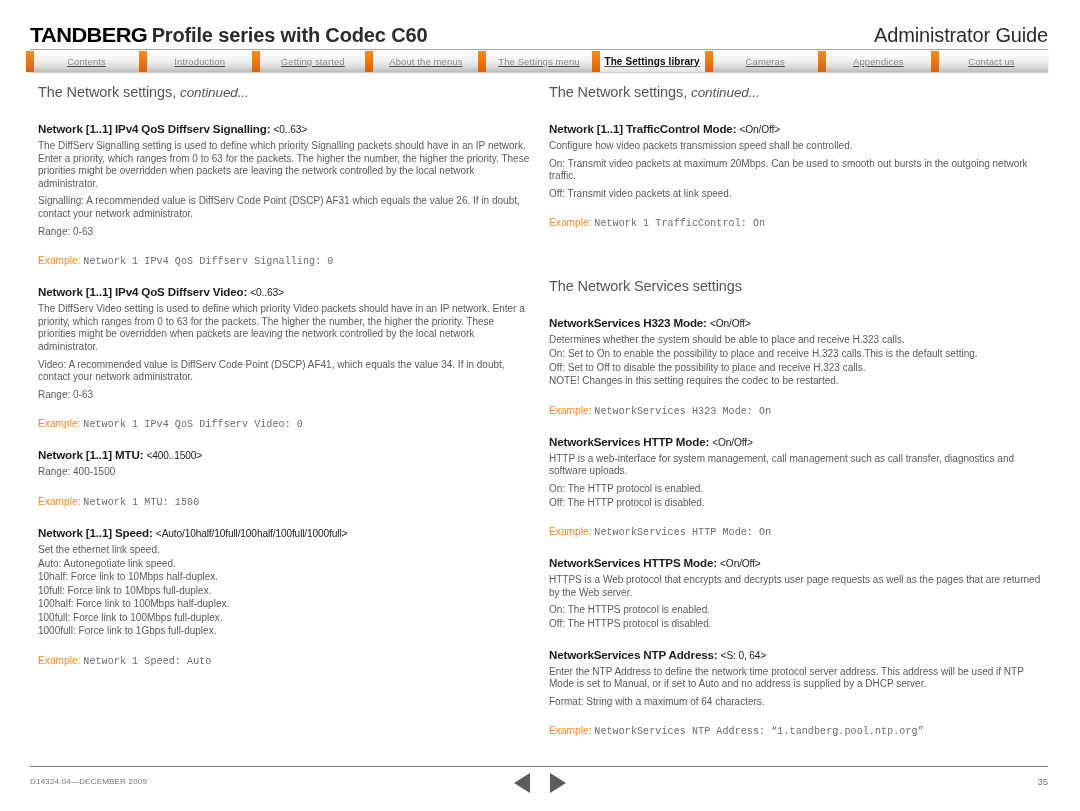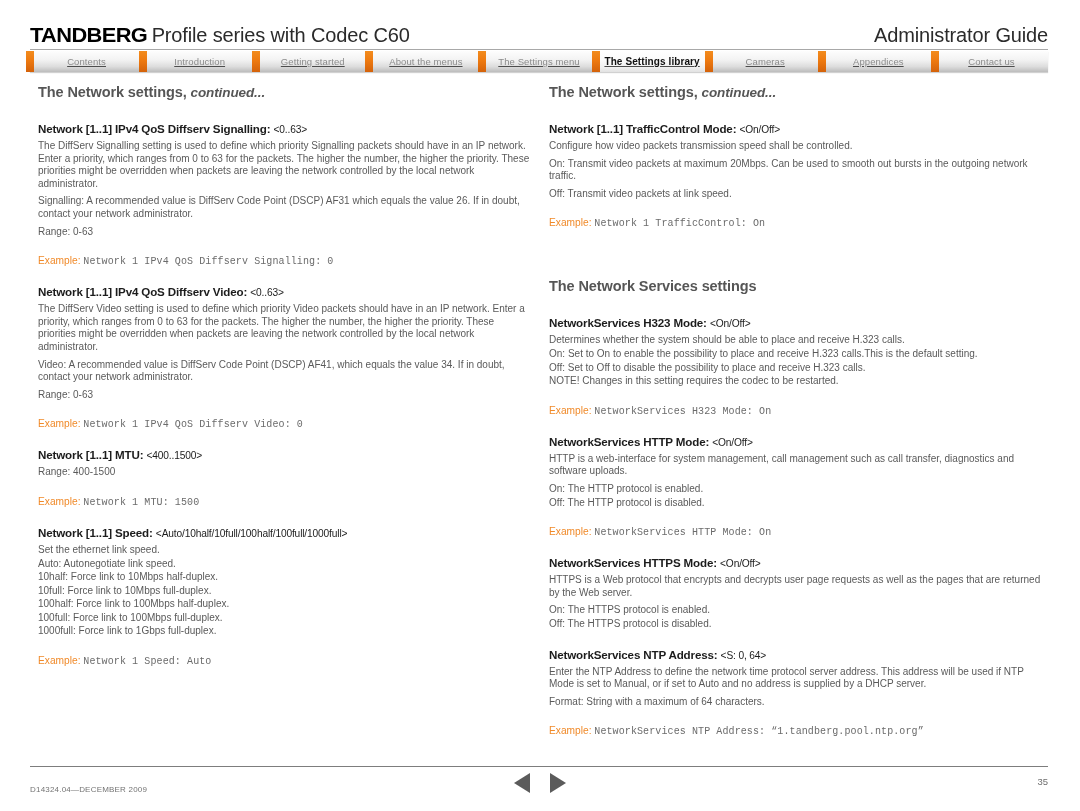--- a/index.html
+++ b/index.html
@@ -39,21 +39,21 @@
     font-family: "Liberation Sans", sans-serif;
     font-weight: 700;
     font-size: 21px;
     letter-spacing: -0.6px;
     color: #000000;
     transform: scaleX(1.04);
     transform-origin: left;
   }
   .brand-sub {
     font-size: 20px;
-    font-weight: 400;
+    font-weight: 700;
     color: #2b2b2b;
     margin-left: 9px;
     letter-spacing: -0.15px;
   }
   .guide-title {
     font-size: 20px;
     font-weight: 400;
     color: #2b2b2b;
     letter-spacing: -0.15px;
   }
@@ -123,21 +123,21 @@
   .col {
     position: absolute;
     top: 0;
     width: 492px;
   }
   .col-left  { left: 38px; }
   .col-right { left: 549px; }
 
   .section-title {
     font-size: 14.5px;
-    font-weight: 700;
+    font-weight: 400;
     color: #565656;
     letter-spacing: -0.1px;
     margin-bottom: 22px;
   }
   .section-title .ital { font-style: italic; font-size: 13.5px; }
 
   .section-title.spaced-top { margin-top: 48px; }
 
   .entry { margin-bottom: 17px; }
   .entry-heading {
@@ -183,21 +183,21 @@
     background: #7d7d7d;
   }
   .footer {
     position: absolute;
     bottom: 14px; left: 0;
     width: 1080px;
     height: 24px;
   }
   .footer-left {
     position: absolute;
-    left: 30px; top: 12px;
+    left: 30px; top: 4px;
     font-size: 8px;
     color: #737373;
     letter-spacing: 0.2px;
   }
   .footer-nav {
     position: absolute;
     left: 0; right: 0; top: 0;
     display: flex;
     justify-content: center;
     gap: 20px;

